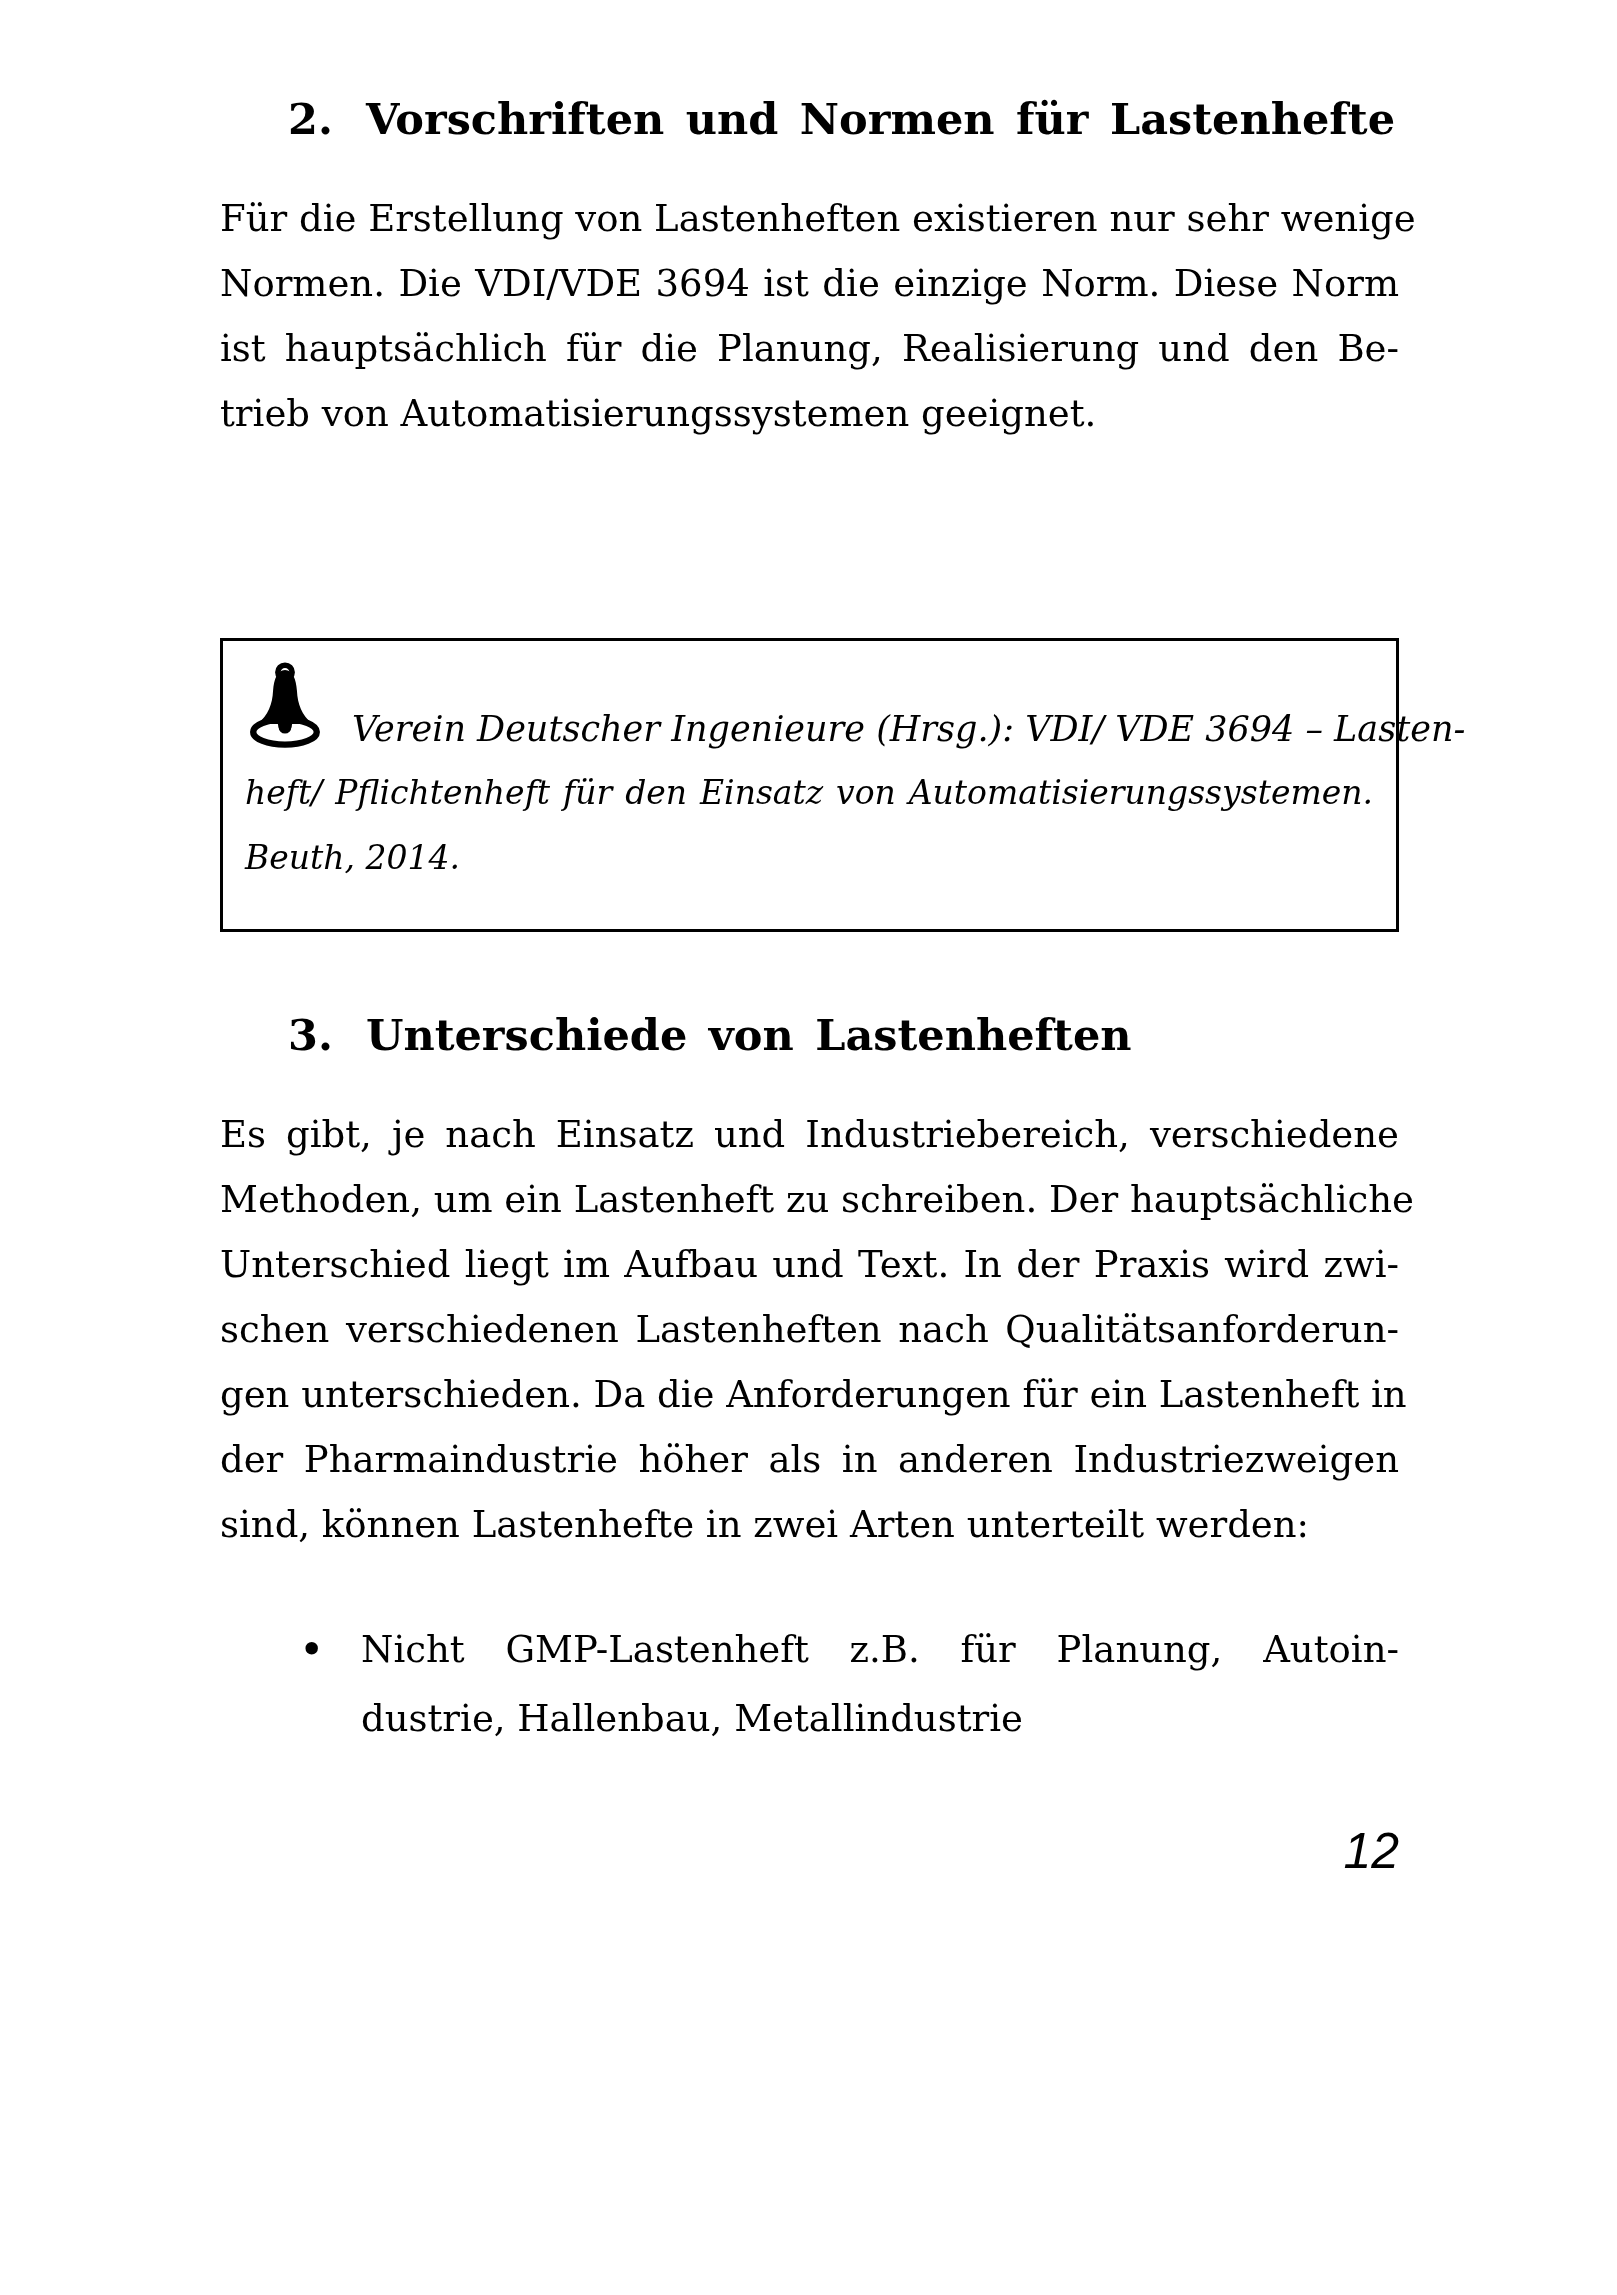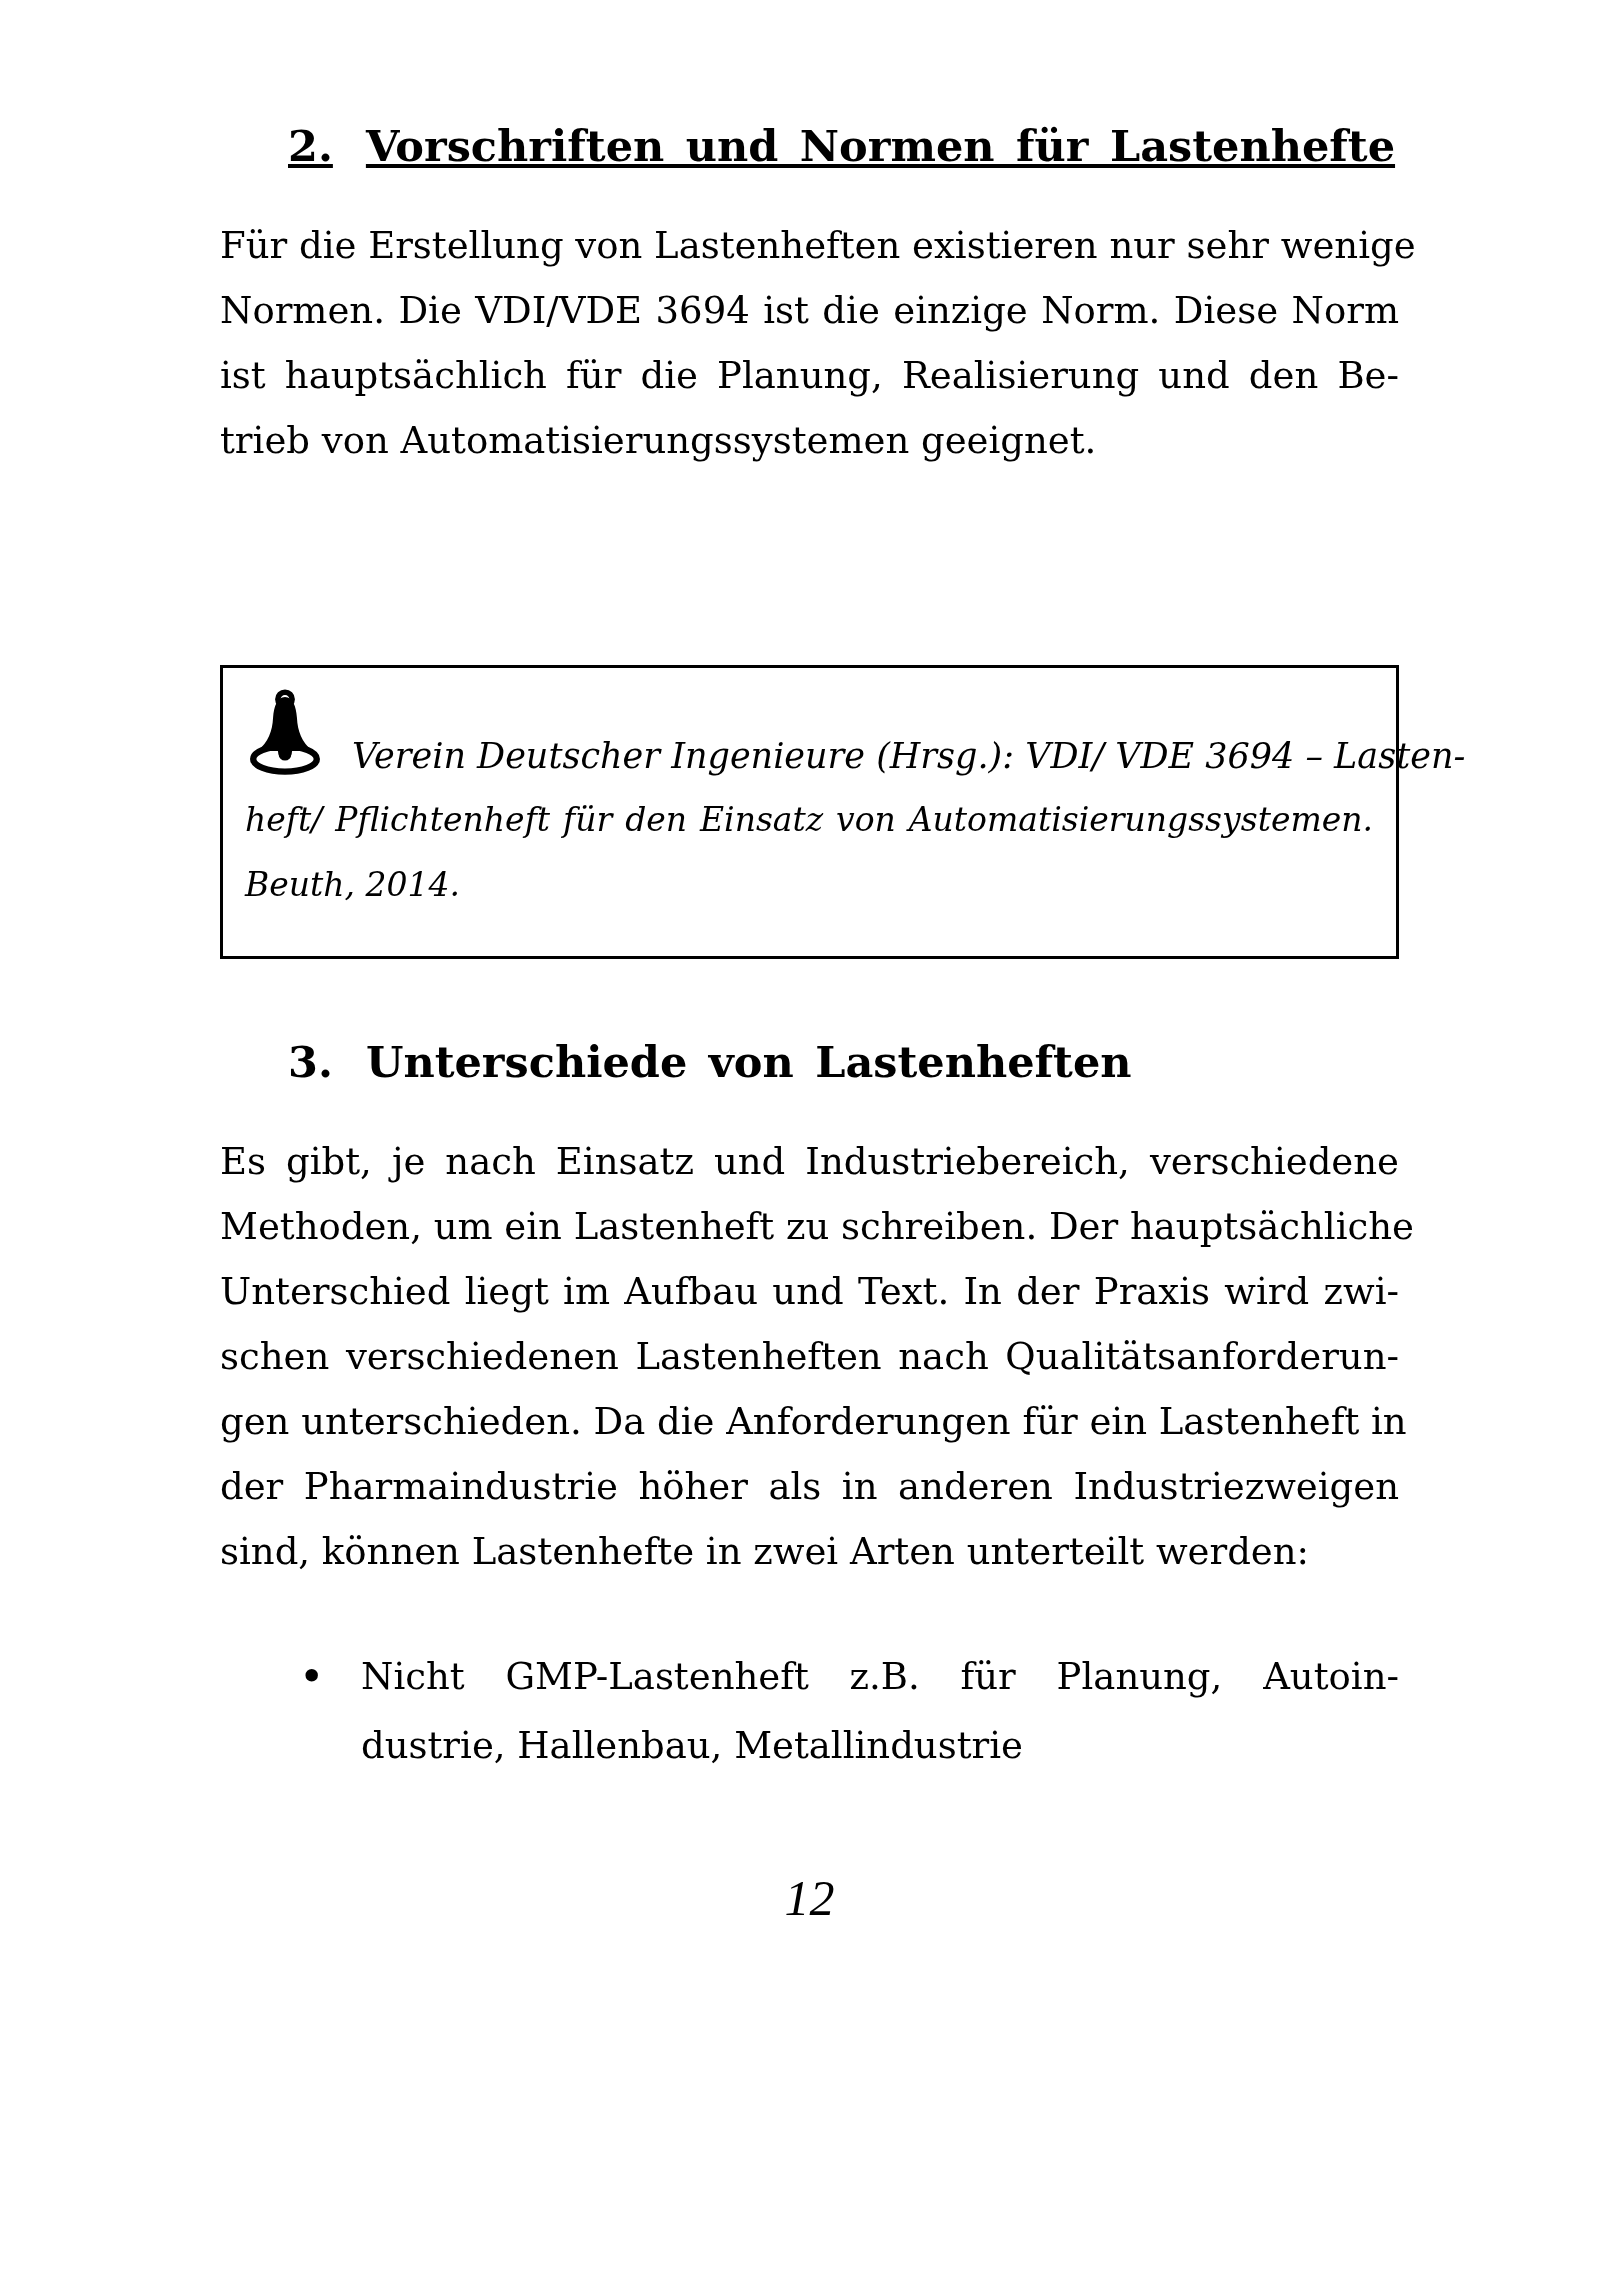--- a/index.html
+++ b/index.html
@@ -20,21 +20,21 @@
   
   .section-heading {
     font-weight: bold;
     font-size: 43px;
     line-height: 56px;
     padding-left: 68px;
     word-spacing: 6.5px;
     white-space: nowrap;
   }
   .section-heading .sec-num { margin-right: 33px; }
-  .heading-2 { margin-top: 118px; text-decoration: underline; }
+  .heading-2 { margin-top: 91px; }
   .heading-3 { margin-top: 75px; }
   
   .para { margin-top: 39px; }
   .para .line {
     font-size: 37px;
     line-height: 65px;
     white-space: nowrap;
     text-align: justify;
     text-align-last: justify;
   }
@@ -99,23 +99,23 @@
     white-space: nowrap;
     text-align: justify;
     text-align-last: justify;
   }
   .bullet-lines .line.last {
     text-align: left;
     text-align-last: left;
   }
   
   .page-number {
-    margin-top: 88px;
-    text-align: center;
-    font-family: Liberation Serif, serif;
+    margin-top: 68px;
+    text-align: right;
+    font-family: Liberation Sans, sans-serif;
     font-style: italic;
     font-size: 50px;
     line-height: 60px;
   }
 </style>
 </head>
 <body>
 
 <div class="page">
 

